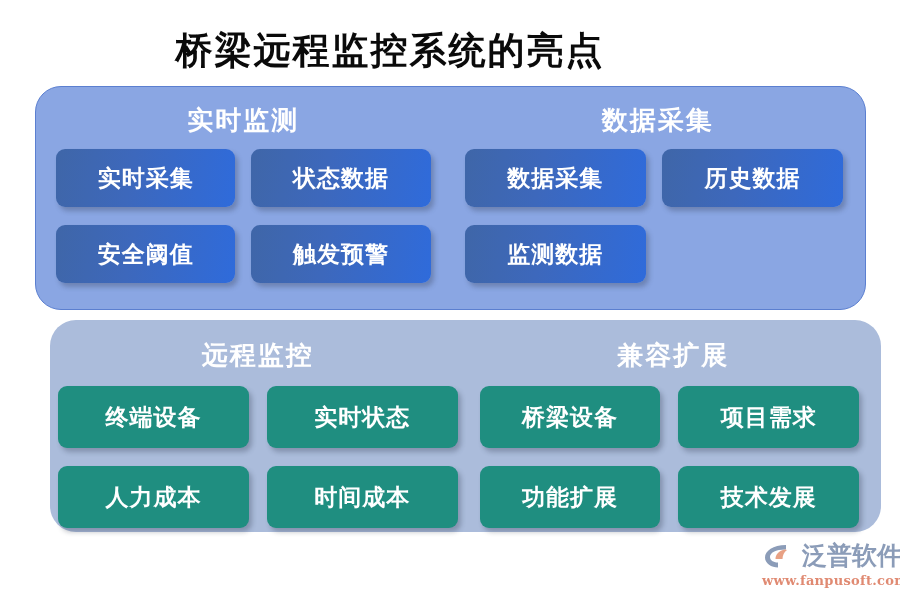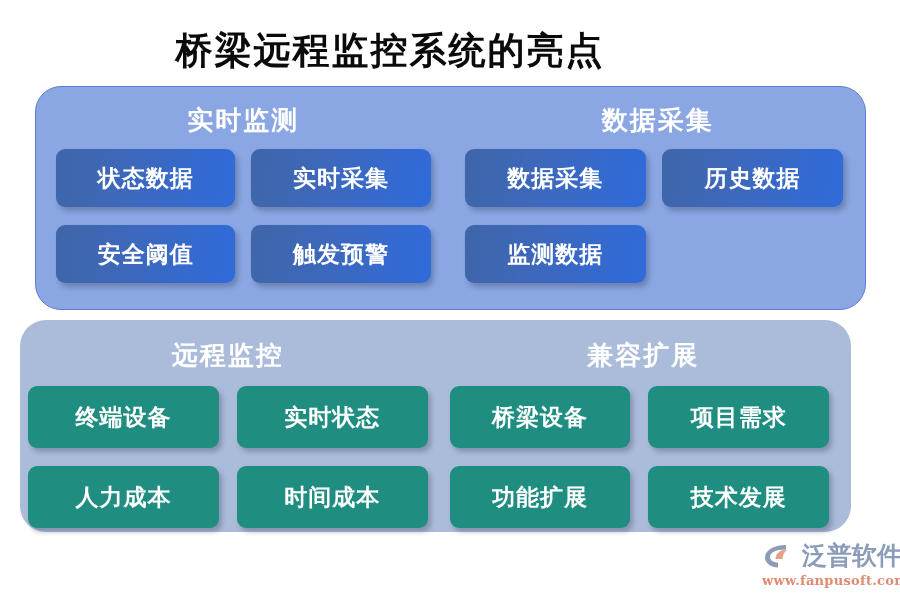--- a/index.html
+++ b/index.html
@@ -41,21 +41,21 @@
   .panel-top {
     left: 35px;
     top: 86px;
     width: 831px;
     height: 224px;
     background: #8aa6e3;
     border: 1.5px solid #5b7fd0;
   }
 
   .panel-bottom {
-    left: 20px;
+    left: 50px;
     top: 320px;
     width: 831px;
     height: 212px;
     background: #abbcdb;
     border: none;
   }
 
   
   .group {
     position: absolute;
@@ -174,22 +174,22 @@
 </head>
 <body>
 
 <h1 class="page-title">桥梁远程监控系统的亮点</h1>
 
 <section class="panel panel-top">
 
   <div class="group group-left">
     <div class="group-title">实时监测</div>
     <div class="cells">
+      <div class="cell">实时采集</div>
       <div class="cell">状态数据</div>
-      <div class="cell">实时采集</div>
       <div class="cell">安全阈值</div>
       <div class="cell">触发预警</div>
     </div>
   </div>
 
   <div class="group group-right">
     <div class="group-title">数据采集</div>
     <div class="cells">
       <div class="cell">数据采集</div>
       <div class="cell">历史数据</div>

